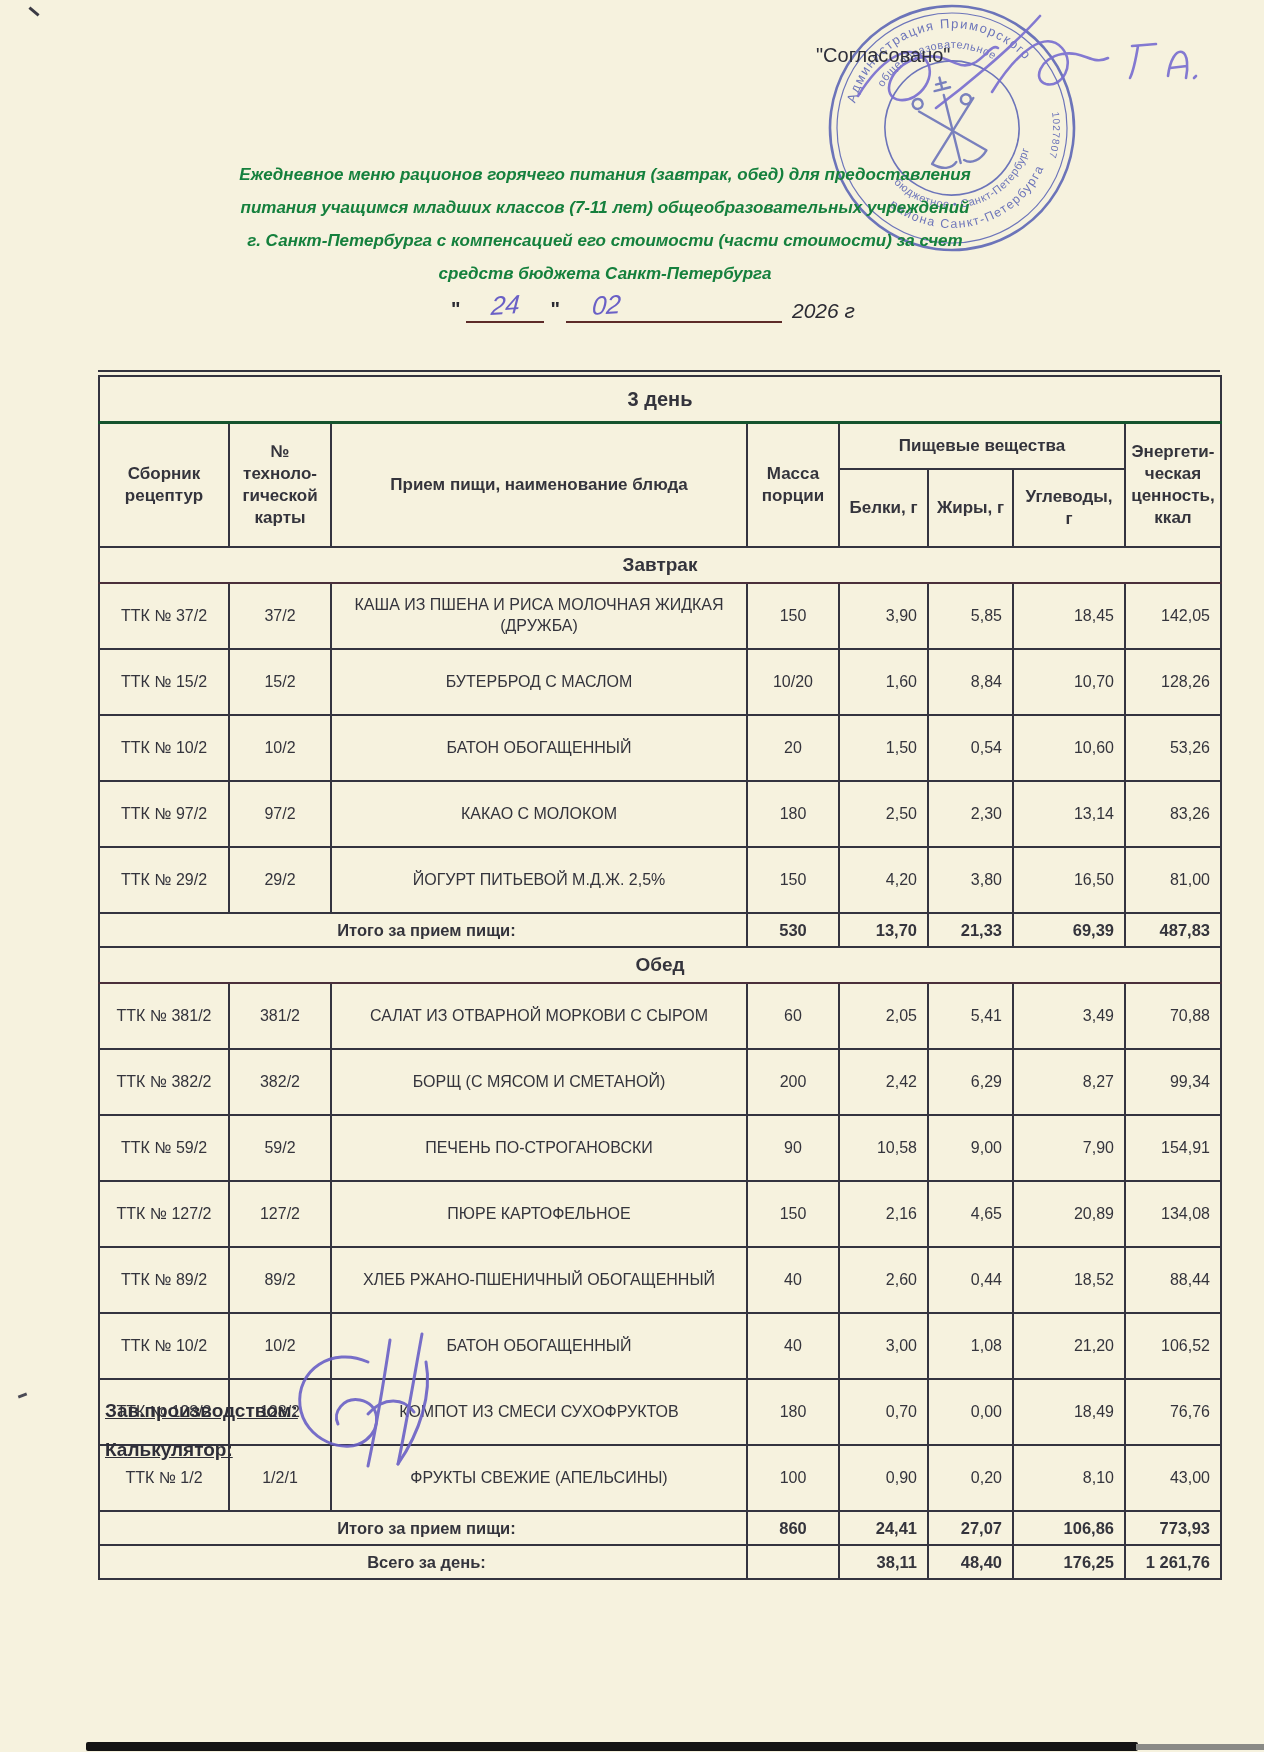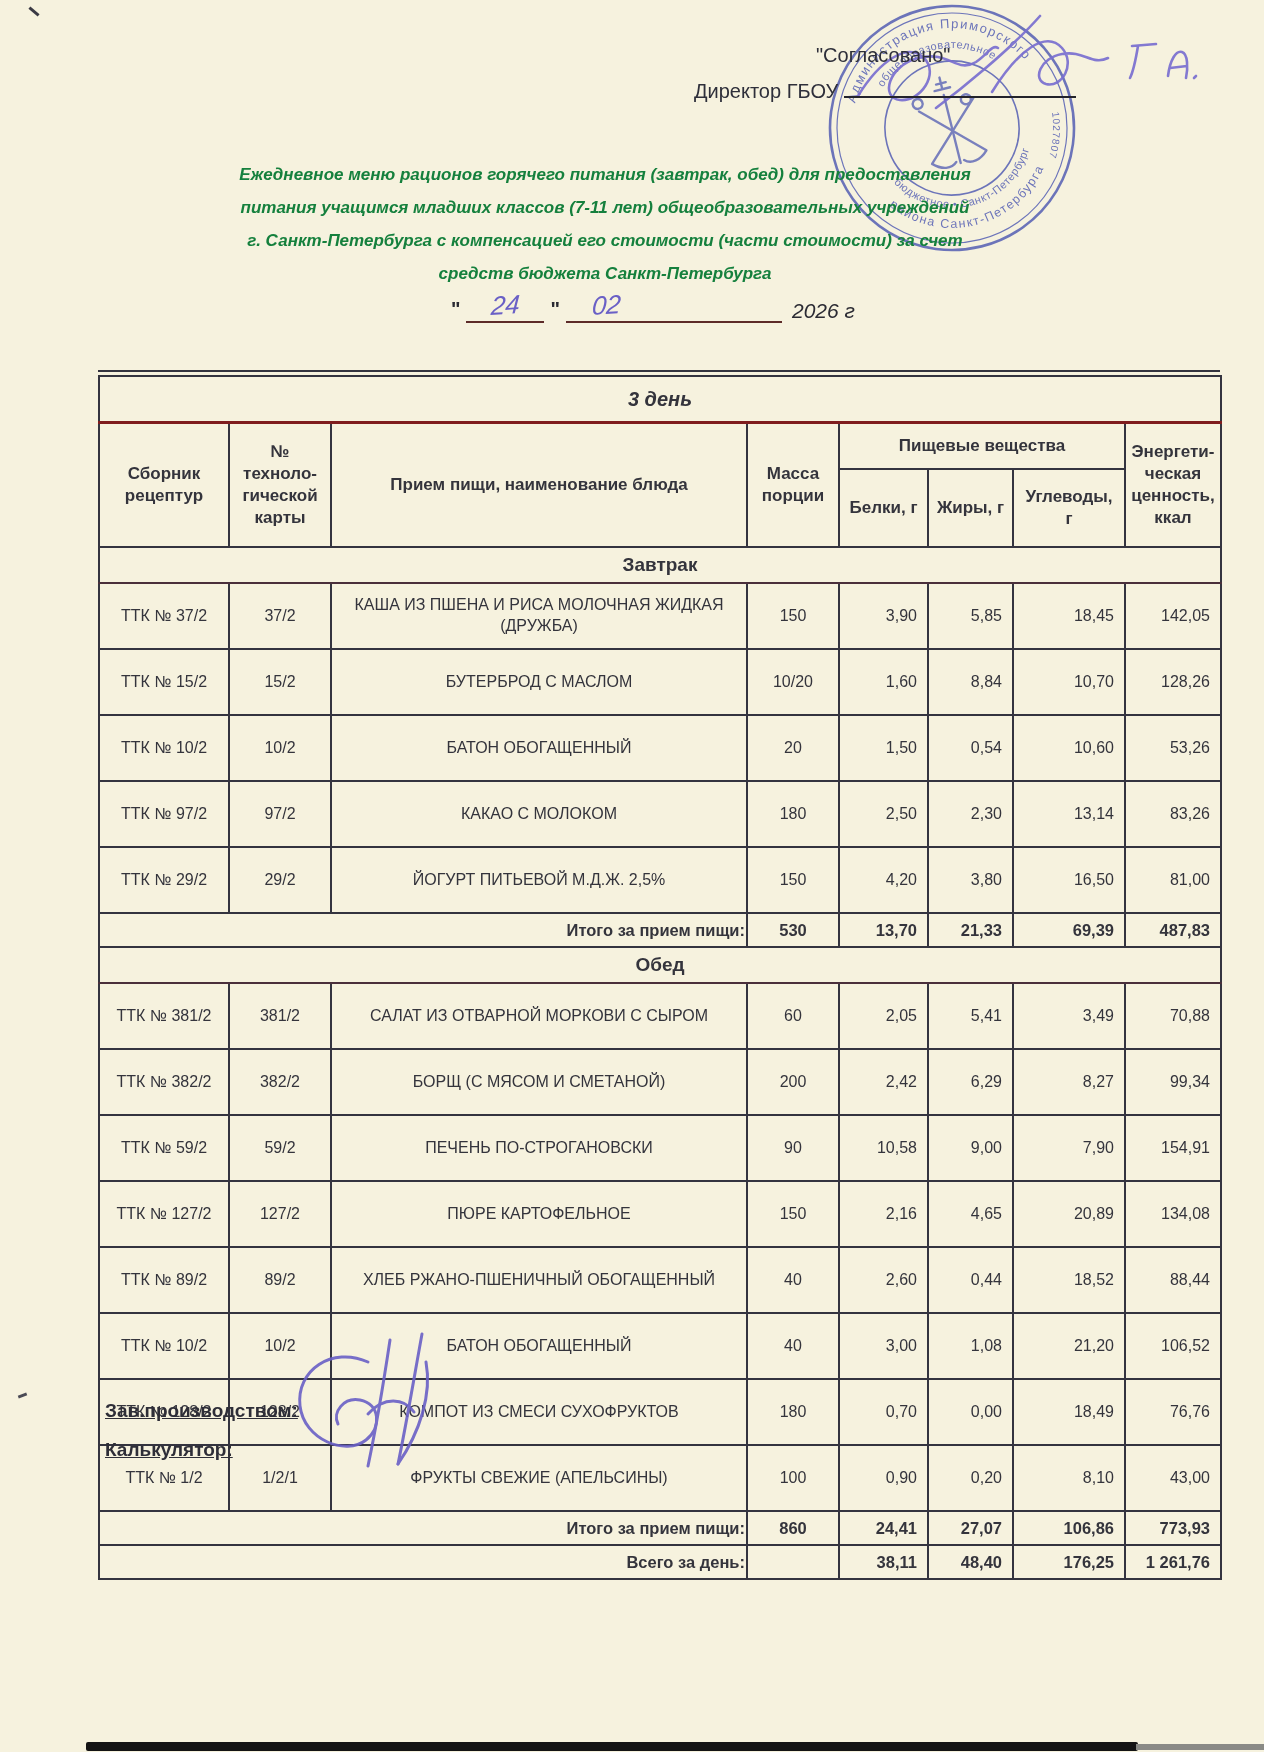--- a/index.html
+++ b/index.html
@@ -21,31 +21,31 @@
   .date-row { position:absolute; left:445px; top:290px; font-size:20px; color:#2b2b33; display:flex; align-items:flex-end; z-index:2; }
   .q { font-weight:bold; margin:0 6px 2px 6px; }
   .hand { font-style:italic; color:#6a60c6; font-size:26px; display:inline-block; transform:rotate(-4deg) skewX(-8deg); }
   .day-slot { display:inline-block; width:78px; text-align:center; border-bottom:2px solid #5d2b28; }
   .month-slot { display:inline-block; width:190px; text-align:left; padding-left:26px; border-bottom:2px solid #5d2b28; }
   .year { font-weight:normal; font-style:italic; font-size:21px; margin-left:10px; color:#2b2b33; }
   
   .table-topline { position:absolute; left:98px; top:370px; width:1122px; height:2px; background:#34343f; }
   table.menu { border-collapse:collapse; table-layout:fixed; position:absolute; left:98px; top:375px; width:1122px; background:transparent; z-index:2;}
   table.menu th, table.menu td { border:2px solid #34343f; vertical-align:middle; color:#34343c; overflow:hidden; }
-  tr.day-row th { height:42px; font-size:20px; font-weight:bold; border-bottom:3px solid #7f1d1d;font-style:italic; }
+  tr.day-row th { height:42px; font-size:20px; font-weight:bold; border-bottom:3px solid #14532d; }
   th.h { font-size:17px; font-weight:bold; white-space:pre-line; text-align:center; line-height:1.3; padding:2px; }
   th.group-h { height:40px; }
   tr.sub-row th { height:72px; }
   tr.section-row td { height:32px; text-align:center; font-weight:bold; font-size:19px; border-top:2px solid #363046; border-bottom:2px solid #4a2f3a; }
   tr.dish-row td { height:56px; font-size:16px; }
   .c-center { text-align:center; }
   .c-dish { text-align:center; padding:4px 8px; line-height:1.3; }
   .c-num { text-align:right; padding-right:10px; }
   tr.total-row td { height:30px; font-weight:bold; font-size:16.5px; }
-  .c-label { text-align:right; padding-left:8px; font-size:17px; }
+  .c-label { text-align:center; padding-left:8px; font-size:17px; }
   
   .footer { position:absolute; left:105px; top:1400px; z-index:2; }
   .footer .f1, .footer .f2 { font-size:19px; font-weight:bold; color:#2e2e38;text-decoration:underline; }
   .footer .f2 { margin-top:17px; }
   .sig2 { position:absolute; left:272px; top:1328px; width:175px; height:150px; z-index:3; }
   
   .scan-edge  { position:absolute; left:86px;  top:1742px; width:1052px; height:9px; background:#141414; border-radius:2px; }
   .scan-edge2 { position:absolute; left:1136px; top:1744px; width:128px; height:6px; background:#8a8a86; }
   .speck1 { position:absolute; left:28px; top:10px;  width:12px; height:3px; background:#3a3a44; transform:rotate(40deg); }
   .speck2 { position:absolute; left:18px; top:1394px; width:9px; height:3px; background:#4a4a54; transform:rotate(-20deg); }
@@ -97,23 +97,20 @@
     <g stroke="#7a6fd0" stroke-width="2.6" fill="none" stroke-linecap="round" opacity="0.92">
       <path d="M118,96 C140,60 168,42 184,58 C200,74 180,102 160,100 C140,98 148,66 178,58 C210,50 216,74 236,62 C248,54 252,44 258,48"></path>
       <path d="M252,92 C278,50 306,30 322,48 C336,64 322,88 306,84 C292,80 300,58 322,54 C344,50 352,66 368,58"></path>
       <path d="M300,16 C270,50 220,90 196,108"></path>
       <path d="M392,46 L416,44 M398,46 C396,58 394,70 390,78"></path>
       <path d="M428,76 C430,60 436,50 442,52 C448,54 448,68 446,78 M430,68 L447,66 M454,78 L456,76"></path>
     </g>
   </svg>
 
   <div class="agreed">"Согласовано"</div>
-  <div class="director-row">
-    <span>Директор ГБОУ</span><span class="sig-line"></span>
-  </div>
 
   <div class="title">
     <div>Ежедневное меню рационов горячего питания (завтрак, обед) для предоставления</div>
     <div>питания учащимся младших классов (7-11 лет) общеобразовательных учреждений</div>
     <div>г. Санкт-Петербурга с компенсацией его стоимости (части стоимости) за счет</div>
     <div>средств бюджета Санкт-Петербурга</div>
   </div>
 
   <div class="date-row">
     <span class="q">"</span>

